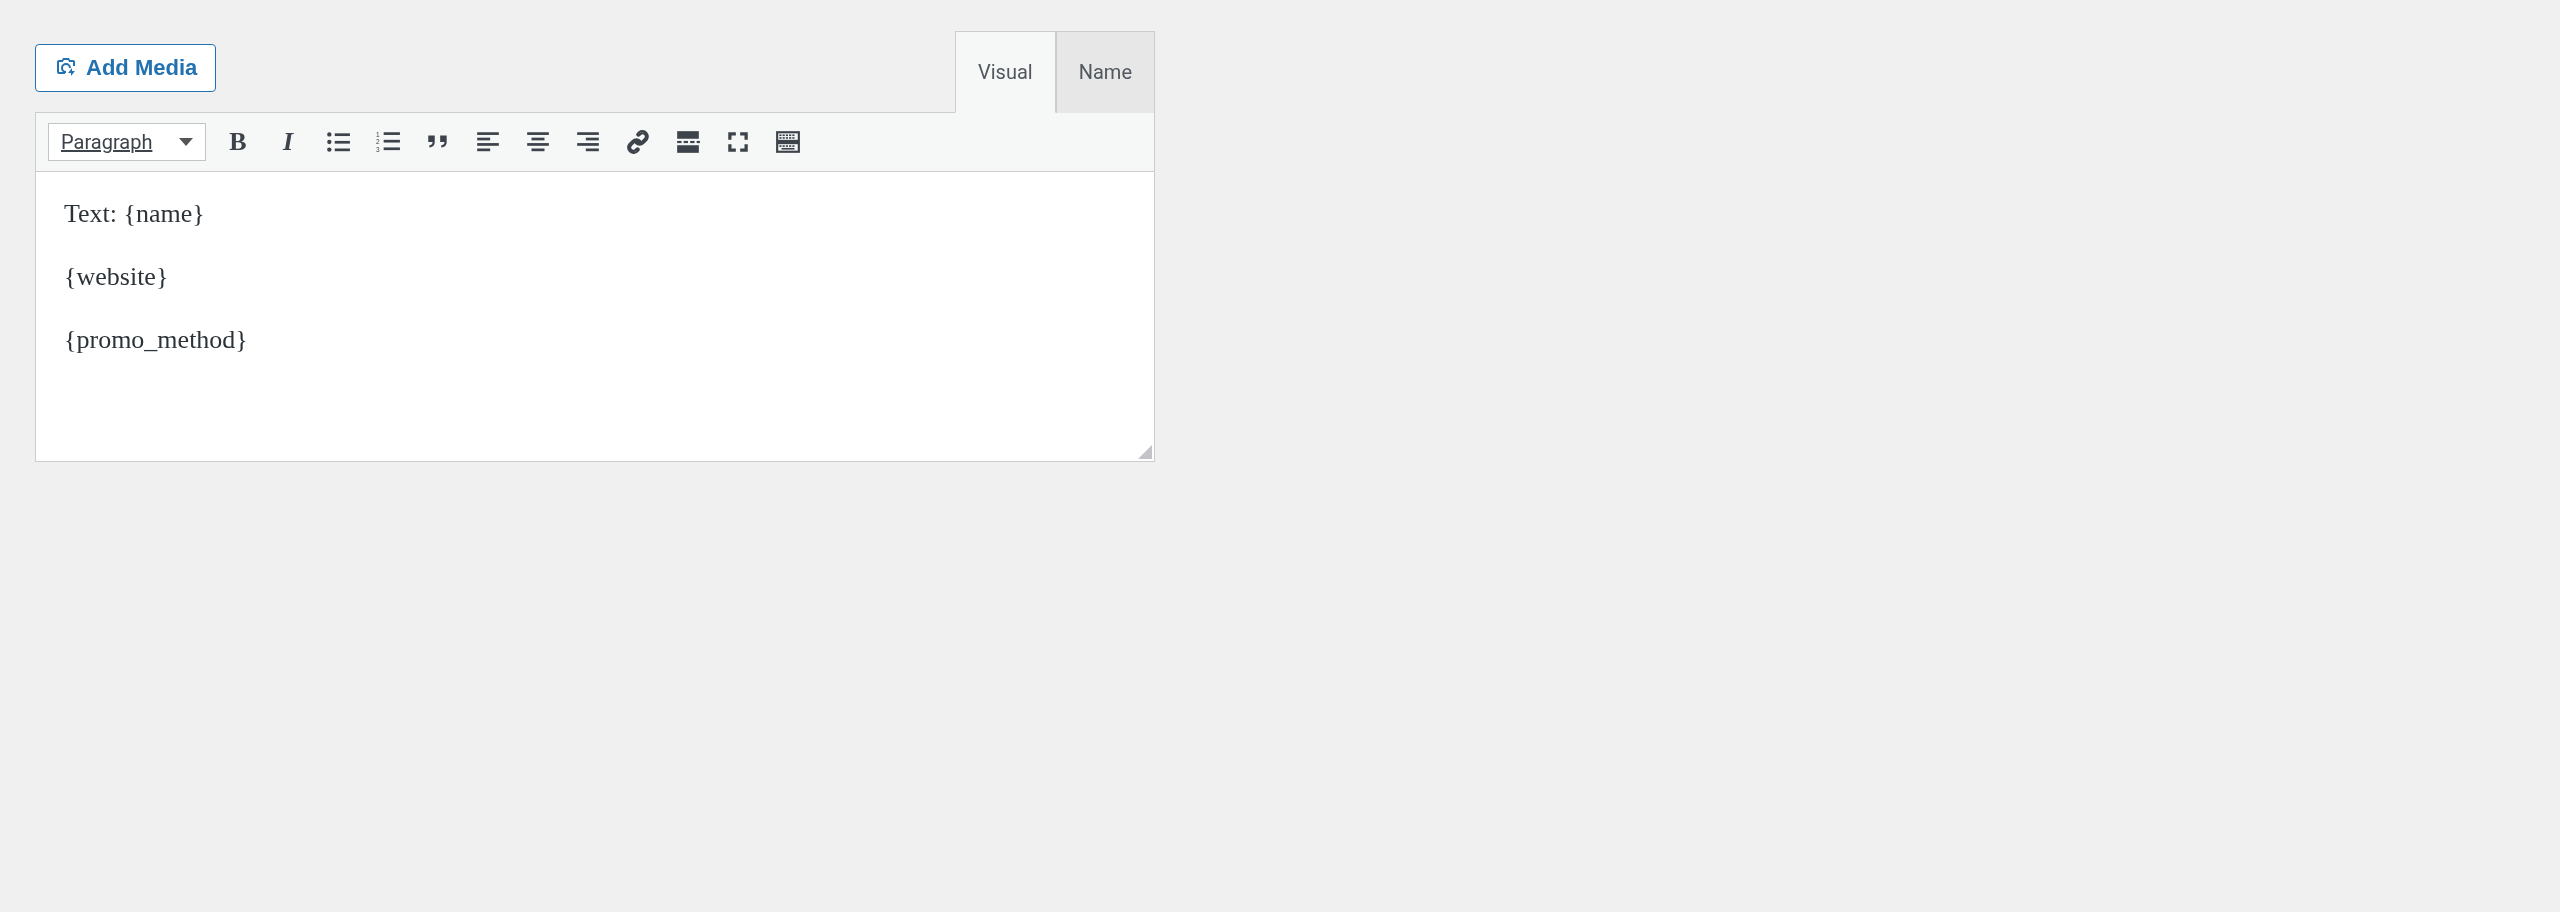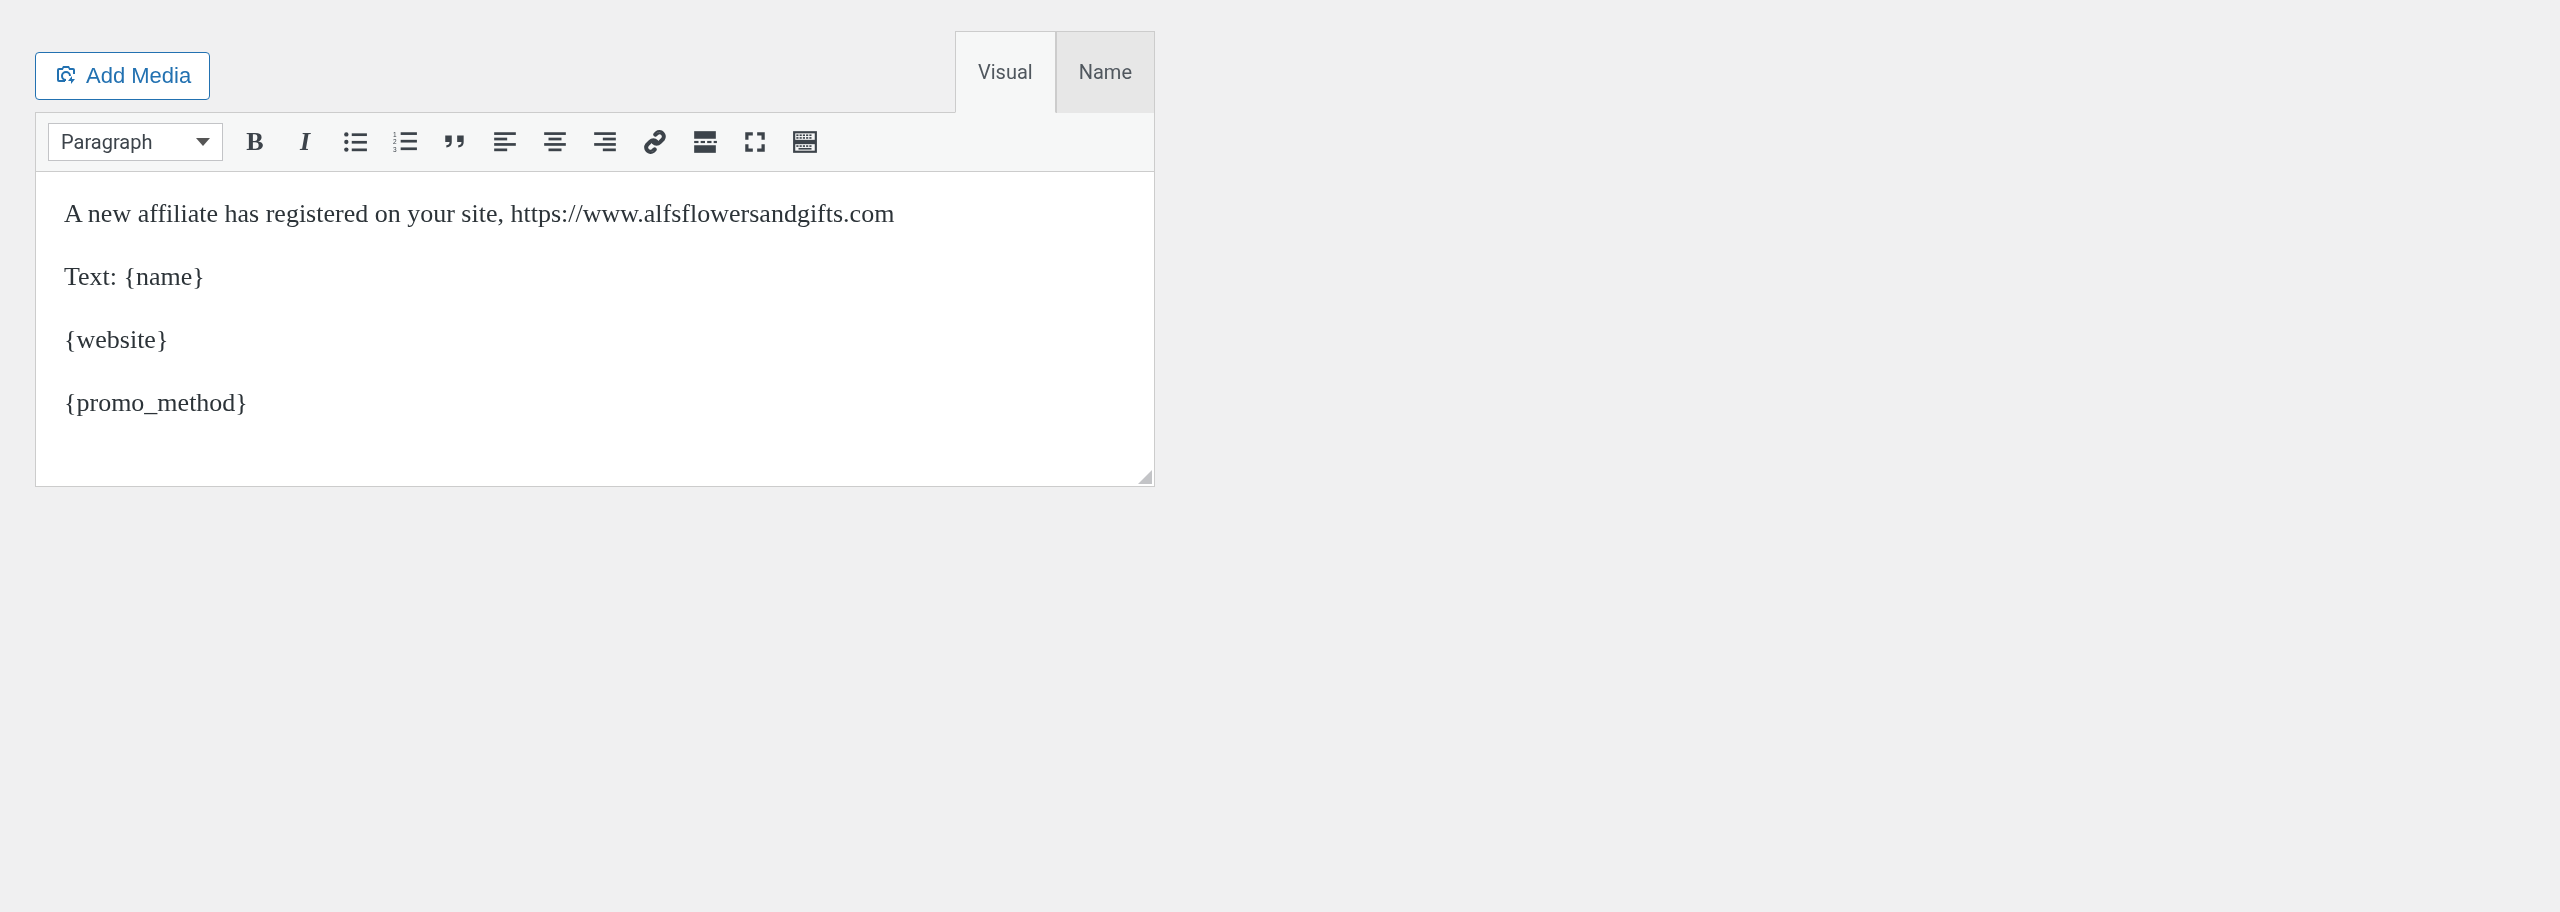--- a/index.html
+++ b/index.html
@@ -39,23 +39,23 @@
     .add-media-btn {
       display: inline-flex;
       align-items: center;
       gap: 8px;
       background: #fff;
       border: 1px solid #2271b1;
       border-radius: 4px;
       padding: 10px 18px;
       color: #2271b1;
       font-size: 22px;
-      font-weight: 400;
+      font-weight: 700;
       cursor: pointer;
-      margin-bottom: 12px;
+      margin-bottom: 20px;
     }
     .add-media-btn svg {
       width: 24px;
       height: 24px;
       fill: #2271b1;
     }
     .editor-tabs {
       display: flex;
     }
     .editor-tab {
@@ -82,24 +82,25 @@
       align-items: center;
       gap: 18px;
     }
     .format-selector {
       display: flex;
       align-items: center;
       justify-content: space-between;
       background: #fff;
       border: 1px solid #c3c4c7;
       padding: 6px 12px;
-      width: 175px;
+      width: 158px;
       font-size: 20px;
       color: #3c434a;
       cursor: pointer;
+      text-decoration: underline;
     }
     .format-selector .caret {
       width: 0;
       height: 0;
       border-left: 7px solid transparent;
       border-right: 7px solid transparent;
       border-top: 8px solid #555;
     }
     .toolbar-buttons {
       display: flex;
@@ -292,20 +293,19 @@
               <rect x="10" y="15" width="2" height="1.5"></rect>
               <rect x="13" y="15" width="2" height="1.5"></rect>
               <rect x="16" y="15" width="2" height="1.5"></rect>
             <rect x="6" y="17.5" width="12" height="1.5"></rect>
           </svg>
         </div>
       </div>
     </div>
 
     <div class="editor-content">
-      <p>A new affiliate has registered on your site, https://www.alfsflowersandgifts.com</p>
       <p>Text: {name}</p>
       <p>{website}</p>
       <p>{promo_method}</p>
       <div class="resize-handle"></div>
     </div>
   </div>
 </div>
 
 </body></html>

